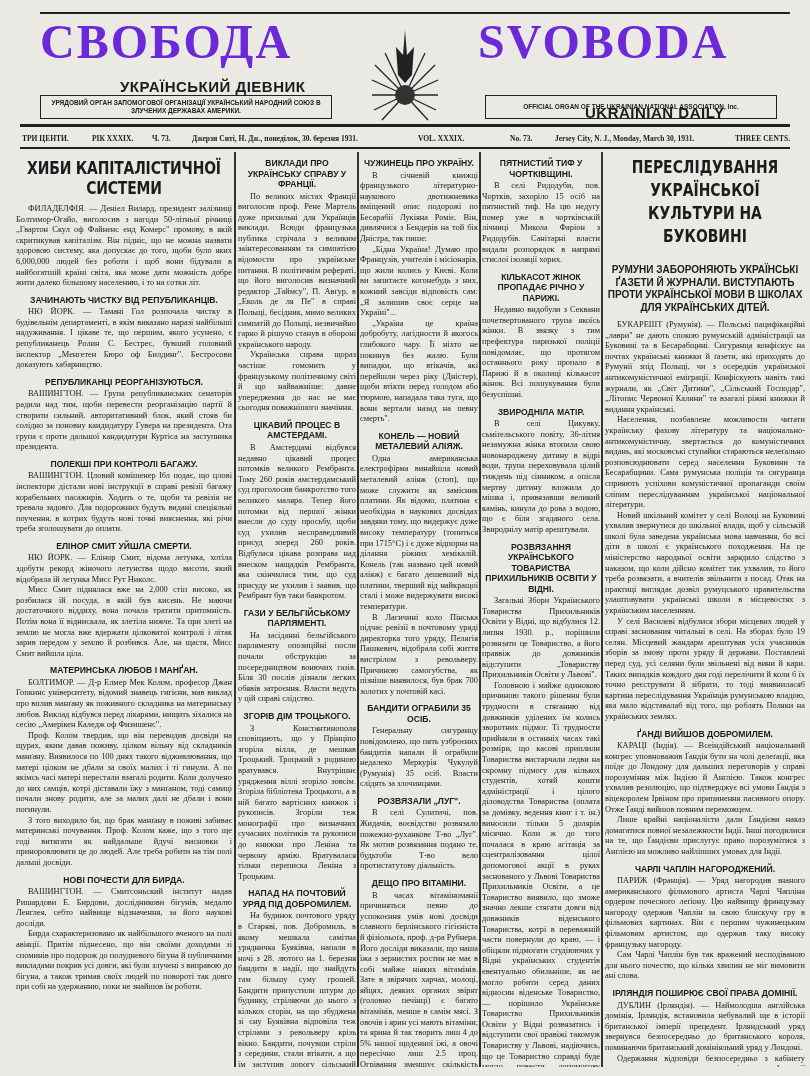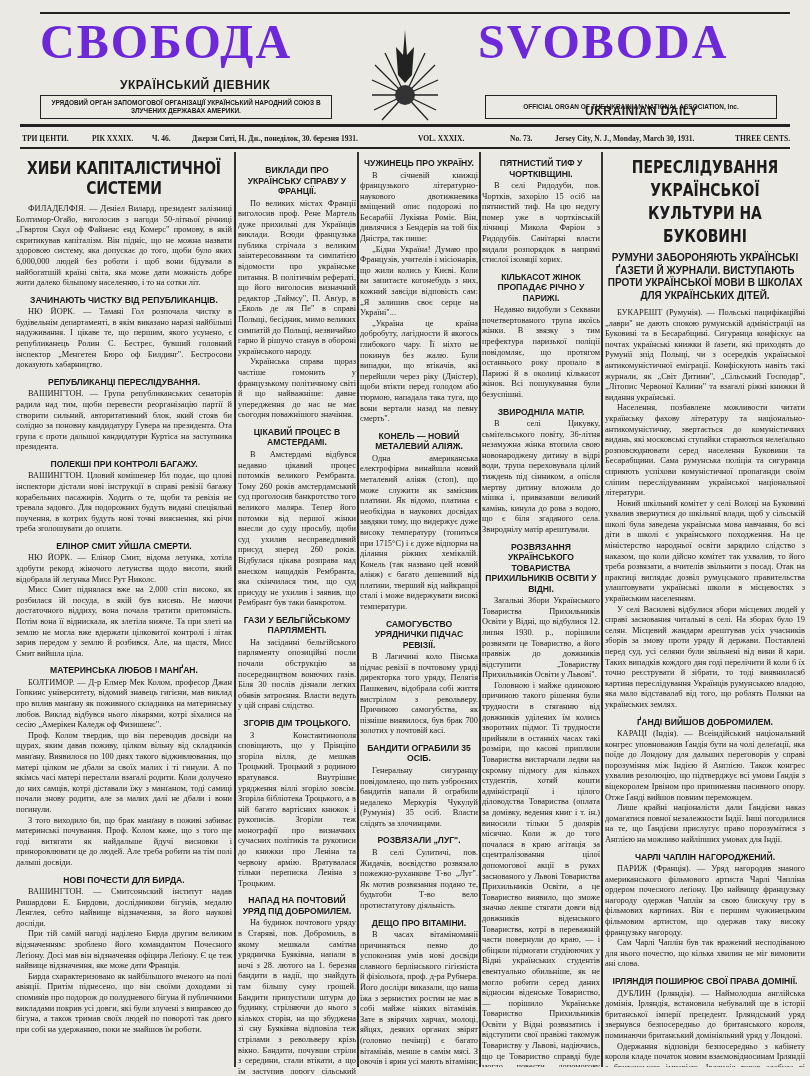--- a/index.html
+++ b/index.html
@@ -13,43 +13,43 @@
   .page { position:absolute; left:0; top:0; width:810px; height:1076px; background:#ebe9e4; }
   .masthead { position:absolute; left:0; top:0; width:810px; height:130px; }
   .mast-rule-top { position:absolute; left:40px; top:12px; width:750px; height:2px; background:#222; }
   .mast-rule-bottom { position:absolute; left:20px; top:124px; width:770px; height:3px; background:#222; }
   .title-uk, .title-en {
     position:absolute; top:18px; font-weight:bold; font-size:48px; letter-spacing:2px;
     font-family:"Liberation Serif", serif; color:#6d28d9; line-height:1;
   }
   .title-uk { left:40px; }
   .title-en { left:478px; }
-  .sub-uk, .sub-en { position:absolute; top:78px; font-size:12px; font-weight:bold; letter-spacing:0.5px; font-family:"Liberation Sans", sans-serif; }
+  .sub-uk, .sub-en { position:absolute; top:78px; font-size:15px; font-weight:bold; letter-spacing:0.5px; font-family:"Liberation Sans", sans-serif; }
   .sub-uk { left:120px; }
   .sub-en { left:585px;margin-top:26px; }
   .box-uk, .box-en {
     position:absolute; top:95px; height:22px; border:1.5px solid #222;
     font-size:6.5px; font-weight:bold; text-align:center; font-family:"Liberation Sans", sans-serif;
     display:flex; align-items:center; justify-content:center; line-height:1.2;
   }
   .box-uk { left:40px; width:290px; }
   .box-en { left:485px; width:290px; }
   .emblem { position:absolute; left:370px; top:25px; width:70px; height:100px; }
   .dateline { position:absolute; left:0; top:131px; width:810px; height:16px; font-size:7.5px; font-weight:bold; }
   .dateline span { position:absolute; top:3px; white-space:nowrap;font-family:Liberation Serif, serif; }
   .dl-rule { position:absolute; left:20px; top:147px; width:770px; height:2px; background:#222; }
   .col { position:absolute; top:152px; font-size:8.4px; line-height:10.6px; text-align:justify; overflow:hidden; }
   .col p { margin:0; text-indent:12px; }
   .col h3 { margin:6px 0 2px; text-align:center; font-family:"Liberation Sans", sans-serif; font-weight:bold; font-size:8.6px; line-height:10.5px; }
   .headline-big { font-family:"DejaVu Sans", sans-serif; font-weight:bold; font-size:17px; line-height:20px; text-align:center; letter-spacing:-0.2px; transform:scaleX(0.82); margin:6px -20px 6px; }
   .headline-right { font-family:"DejaVu Sans", sans-serif; font-weight:bold; font-size:17px; line-height:23px; text-align:center; transform:scaleX(0.82); margin:4px -20px 2px; }
-  .subhead-right { font-family:"Liberation Sans", sans-serif; font-weight:bold; font-size:10px; line-height:12.5px; text-align:center; margin:4px 0 6px; }
+  .subhead-right { font-family:"Liberation Sans", sans-serif; font-weight:bold; font-size:10px; line-height:12.5px; text-align:center; margin:16px 0 6px; }
   .vrule { position:absolute; top:152px; width:1.5px; height:915px; background:#333; }
   #col1 { left:16px; width:216px; }
-  #col2 { left:238px; width:118px;margin-top:7px; }
+  #col2 { left:238px; width:118px; }
   #col3 { left:360px; width:118px; }
   #col4 { left:482px; width:118px; }
   #col5 { left:605px; width:200px; }
 </style>
 </head>
 <body>
 
 <div class="page">
 
   <div class="masthead">
@@ -77,48 +77,47 @@
       </g>
       <path d="M35 5 L37 30 L44 22 L42 50 L35 58 L28 50 L26 22 L33 30 Z" fill="#222"></path>
       <circle cx="35" cy="70" r="10" fill="#333"></circle>
     </svg>
     <div class="mast-rule-bottom"></div>
   </div>
 
   <div class="dateline">
     <span style="left:22px">ТРИ ЦЕНТИ.</span>
     <span style="left:92px">РІК XXXIX.</span>
-    <span style="left:152px">Ч. 46.</span>
+    <span style="left:152px">Ч. 73.</span>
     <span style="left:192px">Джерзи Ситі, Н. Дж., понеділок, 30. березня 1931.</span>
     <span style="left:418px">VOL. XXXIX.</span>
     <span style="left:510px">No. 73.</span>
     <span style="left:555px">Jersey City, N. J., Monday, March 30, 1931.</span>
     <span style="left:735px">THREE CENTS.</span>
   </div>
   <div class="dl-rule"></div>
 
   <div class="col" id="col1" style="height:915px">
     <div class="headline-big">ХИБИ КАПІТАЛІСТИЧНОЇ СИСТЕМИ</div>
     <p>ФИЛАДЕЛФІЯ. — Деніел Вилард, президент залізниці Болтимор-Огайо, виголосив з нагоди 50-літньої річниці „Гвартон Скул оф Файненс енд Комерс" промову, в якій скритикував капіталізм. Він підніс, що не можна назвати здоровою систему, яка допускає до того, щоби було яких 6,000,000 людей без роботи і щоб вони бідували в найбогатшій країні світа, яка може дати можність добре жити далеко більшому населенню, і то на сотки літ.</p>
     <h3>ЗАЧИНАЮТЬ ЧИСТКУ ВІД РЕПУБЛИКАНЦІВ.</h3>
     <p>НЮ ЙОРК. — Тамані Гол розпочала чистку в будівельнім департаменті, в якім виказано наразі найбільші надуживання. І цікаве те, що першим, якого усунено, є републиканець Ролин С. Бестрес, бувший головний інспектор „Менгетен Бюро оф Билдинг". Бестросови доказують хабарництво.</p>
-    <h3>РЕПУБЛИКАНЦІ ПЕРЕСЛІДУВАННЯ.</h3>
+    <h3>РЕПУБЛИКАНЦІ РЕОРГАНІЗУЮТЬСЯ.</h3>
     <p>ВАШИНГТОН. — Група републиканських сенаторів радила над тим, щоби перевести реорганізацію партії й створити сильний, авторитативний блок, який стояв би солідно за поновну кандидатуру Гувера на президента. Ота група є проти дальшої кандидатури Куртіса на заступника президента.</p>
     <h3>ПОЛЕКШІ ПРИ КОНТРОЛІ БАГАЖУ.</h3>
     <p>ВАШИНГТОН. Цловий комішенер Ібл подає, що цлові інспектори дістали нові інструкції в справі ревізії багажу корабельних пасажирів. Ходить о те, щоби та ревізія не тревала задовго. Для подорожних будуть видані спеціяльні поучення, в котрих будуть нові точні вияснення, які річи треба зголошувати до оплати.</p>
     <h3>ЕЛІНОР СМИТ УЙШЛА СМЕРТИ.</h3>
     <p>НЮ ЙОРК. — Елінор Смит, відома летунка, хотіла здобути рекорд жіночого летунства щодо висоти, який відобрала їй летунка Мисс Рут Николс.</p>
     <p>Мисс Смит піднялася вже на 2,000 стіп високо, як розбилася їй посуда, в якій був кисень. Не маючи достаточного віддиху, вона почала тратити притомність. Потім вона її віднискала, як злетіла нижче. Та при злеті на землю не могла вже вдержати цілковитої контролі і літак зарив передом у землю й розбився. Але, на щастя, Мисс Смит вийшла ціла.</p>
     <h3>МАТЕРИНСЬКА ЛЮБОВ І МАНҐАН.</h3>
-    <p>БОЛТИМОР. — Д-р Елмер Мек Колом, професор Джан Гопкинс університету, відомий знавець гигієни, мав виклад про вплив манґану як поживного складника на материнську любов. Виклад відбувся нього лікарями, котрі зїхалися на сесію „Амерікен Каледж оф Физишенс".</p>
+    <p>БОЛТИМОР. — Д-р Елмер Мек Колом, професор Джан Гопкинс університету, відомий знавець гигієни, мав виклад про вплив манґану як поживного складника на материнську любов. Виклад відбувся перед лікарями, нищить зїхалися на сесію „Амерікен Каледж оф Физишенс".</p>
     <p>Проф. Колом твердив, що він переводив досвіди на щурах, яким давав поживу, цілком вільну від складників манґану. Виявилося по 100 днях такого відживлювання, що матері цілком не дбали за своїх малих і ті гинули. А по якімсь часі матері перестали взагалі родити. Коли долучено до них самців, котрі діставали їжу з манґаном, тоді самиці почали знову родити, але за малих далі не дбали і вони погинули.</p>
     <p>З того виходило би, що брак манґану в поживі забиває материнські почування. Проф. Колом каже, що з того ще годі витягати як найдальше йдучі висновки і приноровлювати це до людей. Але треба робити на тім полі дальші досвіди.</p>
     <h3>НОВІ ПОЧЕСТИ ДЛЯ БИРДА.</h3>
     <p>ВАШИНГТОН. — Смитсоньский інститут надав Ришардови Е. Бирдови, дослідникови бігунів, медалю Ленглея, себто найвище відзначення, за його наукові досліди.</p>
-    <p>При тій самій нагоді наділено Бирда другим великим відзначенням: зроблено його командантом Почесного Леґіону. Досі мав він відзначення офіцира Леґіону. Є це теж найвище відзначення, яке може дати Франція.</p>
     <p>Бирда схарактеризовано як найбільшого вченого на полі авіяції. Притім піднесено, що він своїми доходами зі споминів про подорож до полудневого бігуна й публичними викладами покрив усі довги, які були злучені з виправою до бігуна, а також тримав своїх людей по повороті так довго при собі на удержанню, поки не знайшов їм роботи.</p>
 
   </div>
   <div class="vrule" style="left:234px"></div>
 
   <div class="col" id="col2" style="height:915px">
     <h3>ВИКЛАДИ ПРО УКРАЇНСЬКУ СПРАВУ У ФРАНЦІЇ.</h3>
     <p>По великих містах Франції виголосив проф. Рене Мартель дуже прихильні для Українців виклади. Всюди французька публика стрічала з великим заінтересованням та симпатією відомости про українське питання. В політичнім рефераті, що його виголосив визначний редактор „Таймсу", П. Авґур, в „Еколь де ля Пе" в справі Польщі, бесідник, мимо великих симпатій до Польщі, незвичайно гарно й рішучо станув в обороні українського народу.</p>
     <p>Українська справа щораз частіше гомонить у французькому політичному світі й що найважніше: давне упередження до нас не має сьогодня поважнішого значіння.</p>
     <h3>ЦІКАВИЙ ПРОЦЕС В АМСТЕРДАМІ.</h3>
@@ -133,21 +132,20 @@
   </div>
   <div class="vrule" style="left:357px"></div>
 
   <div class="col" id="col3" style="height:915px">
     <h3>ЧУЖИНЕЦЬ ПРО УКРАЇНУ.</h3>
     <p>В січневій книжці французького літературно-наукового двотижневика вміщений опис подорожі по Бесарабії Лукіяна Роміє. Він, дивлячися з Бендерів на той бік Дністра, так пише:</p>
     <p>„Бідна Україна! Думаю про Французів, учителів і місіонарів, що жили колись у Києві. Коли ви запитаєте когонебудь з них, кожний завсіди відповість сам: „Я залишив своє серце на Україні"...</p>
     <p>„Україна це країна добробуту, лагідности й якогось глибокого чару. Її ніхто не покинув без жалю. Були випадки, що втікачів, які перейшли через ріку (Дністер), щоби втікти перед голодом або тюрмою, нападала така туга, що вони вертали назад на певну смерть".</p>
     <h3>КОНЕЛЬ — НОВИЙ МЕТАЛЕВИЙ АЛІЯЖ.</h3>
     <p>Одна американська електрофірма винайшла новий металевий аліяж (стоп), що може служити як замісник платини. Як відомо, платина є необхідна в наукових досвідах завдяки тому, що видержує дуже високу температуру (топиться при 1715°C) і є дуже відпорна на ділання ріжних хемікалій. Конель (так названо цей новий аліяж) є багато дешевший від платини, тверший від найкращої сталі і може видержувати високі температури.</p>
-    <h3>САМОГУБСТВО УРЯДНИЧКИ ПІДЧАС РЕВІЗІЇ.</h3>
     <p>В Лагичині коло Пінська підчас ревізії в почтовому уряді директорка того уряду, Пелягія Пашкевич, відобрала собі життя вистрілом з револьверу. Причиною самогубства, як пізніше виявилося, був брак 700 золотих у почтовій касі.</p>
     <h3>БАНДИТИ ОГРАБИЛИ 35 ОСІБ.</h3>
     <p>Генеральну сигуранцу повідомлено, що пять узброєних бандитів напали й ограбили недалеко Меркурія Чукулуй (Румунія) 35 осіб. Власти слідять за злочинцями.</p>
     <h3>РОЗВЯЗАЛИ „ЛУГ".</h3>
     <p>В селі Сулитичі, пов. Жидачів, воєвідство розвязало пожежно-руханкове Т-во „Луг". Як мотив розвязання подано те, будьтоби Т-во вело протистатутову діяльність.</p>
     <h3>ДЕЩО ПРО ВІТАМІНИ.</h3>
     <p>В часах вітаміноманії причиняться певно до успокоєння умів нові досвіди славного берлінського гігієніста й фізіольоґа, проф. д-ра Рубнера. Його досліди виказали, що наша їжа з зернистих ростин не має в собі майже ніяких вітамінів. Зате в звірячих харчах, молоці, яйцях, деяких органах звірят (головно печінці) є багато вітамінів, менше в самім мясі. З овочів і ярин усі мають вітаміни; та ярина й так творить лиш 4 до 5% нашої щоденної їжі, а овочі пересічно лиш 2.5 проц. Огрівання зменшує скількість вітамінів у яринах до половини, в овочах на 1 пяту. По думці професора Рубнера нема чого боятися, щоби ми споживали замало вітамінів, як лиш наша їжа буде мішана й часто змінювана. Квашена капуста задержує дальше вітамін Ц. Квашення не нищить його. Харчі без вітаміну Ц спричинюють важку хворобу шкорбут. Вітаміну Ц є подостатком у бараболі, моркві, бурячках та молоці.</p>
   </div>
   <div class="vrule" style="left:479px"></div>
 

